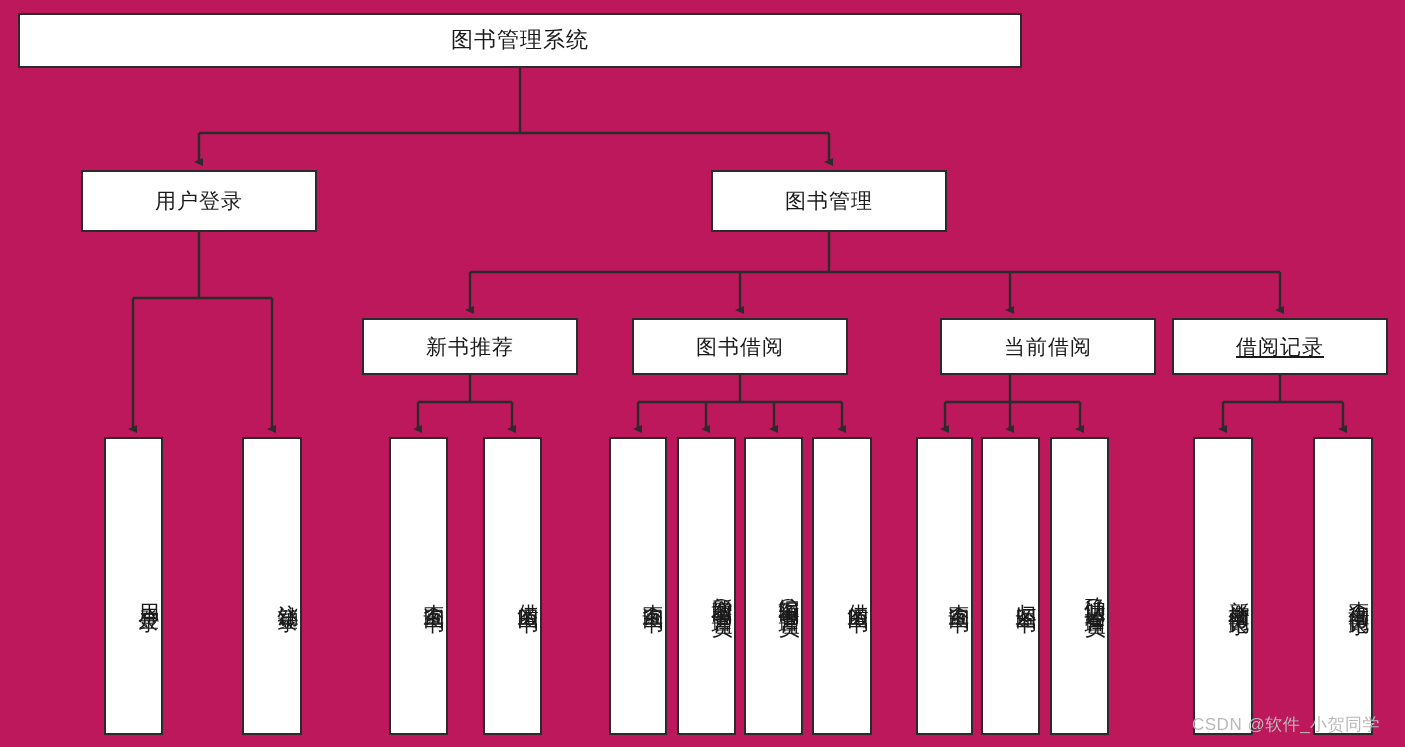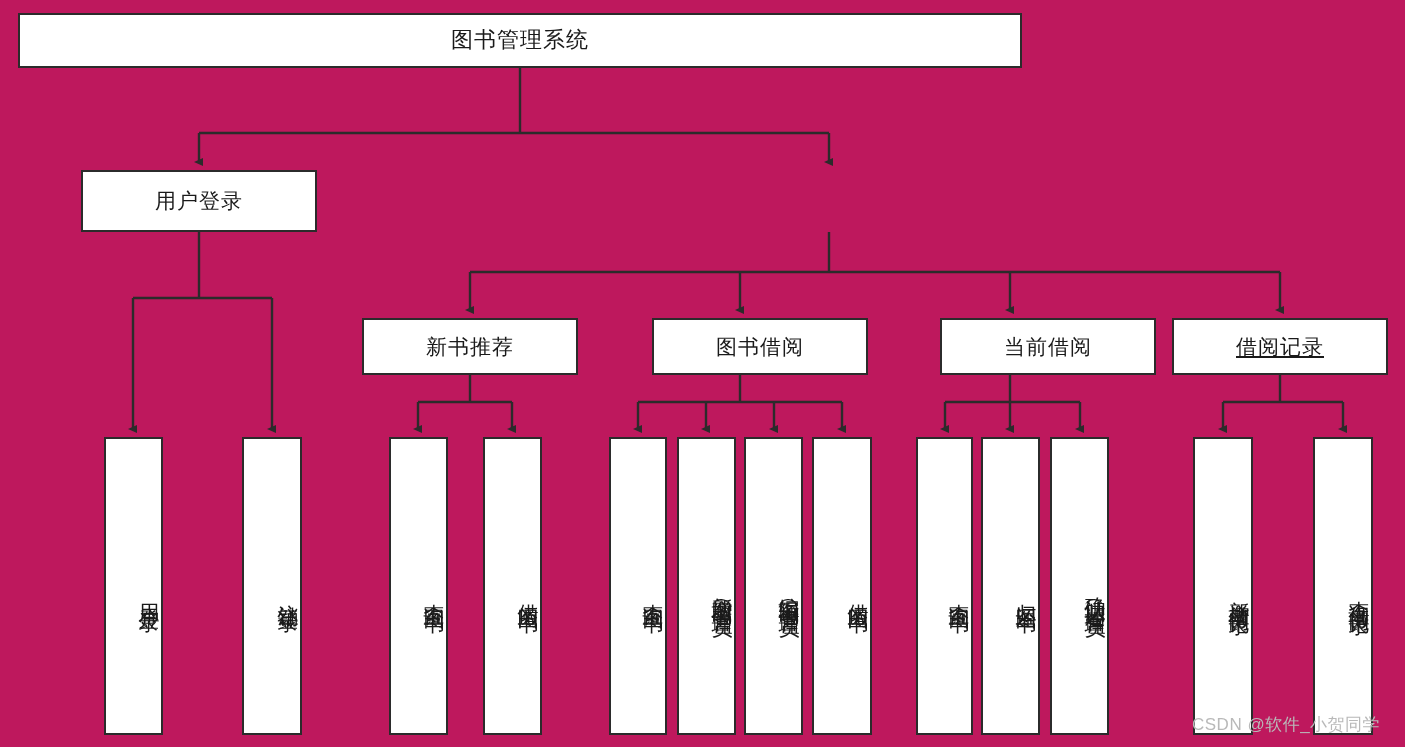--- a/index.html
+++ b/index.html
@@ -127,25 +127,28 @@
     </g>
   </svg>
 
   <div class="node node-h node-root" style="left:18px; top:13px; width:1004px; height:55px;">
     <span>图书管理系统</span>
   </div>
 
   <div class="node node-h" style="left:81px; top:170px; width:236px; height:62px;">
     <span>用户登录</span>
   </div>
+  <div class="node node-h" style="left:711px; top:170px; width:236px; height:62px;">
+    <span>图书管理</span>
+  </div>
 
   <div class="node node-h" style="left:362px; top:318px; width:216px; height:57px;">
     <span>新书推荐</span>
   </div>
-  <div class="node node-h" style="left:652px; top:318px; width:216px; height:57px;">
+  <div class="node node-h" style="left:632px; top:318px; width:216px; height:57px;">
     <span>图书借阅</span>
   </div>
   <div class="node node-h" style="left:902px; top:318px; width:216px; height:57px;margin-left:38px;">
     <span>当前借阅</span>
   </div>
   <div class="node node-h" style="left:1172px; top:318px; width:216px; height:57px;text-decoration:underline;">
     <span>借阅记录</span>
   </div>
 
   <div class="node node-v" style="left:104px; top:437px; width:59px; height:298px;">

